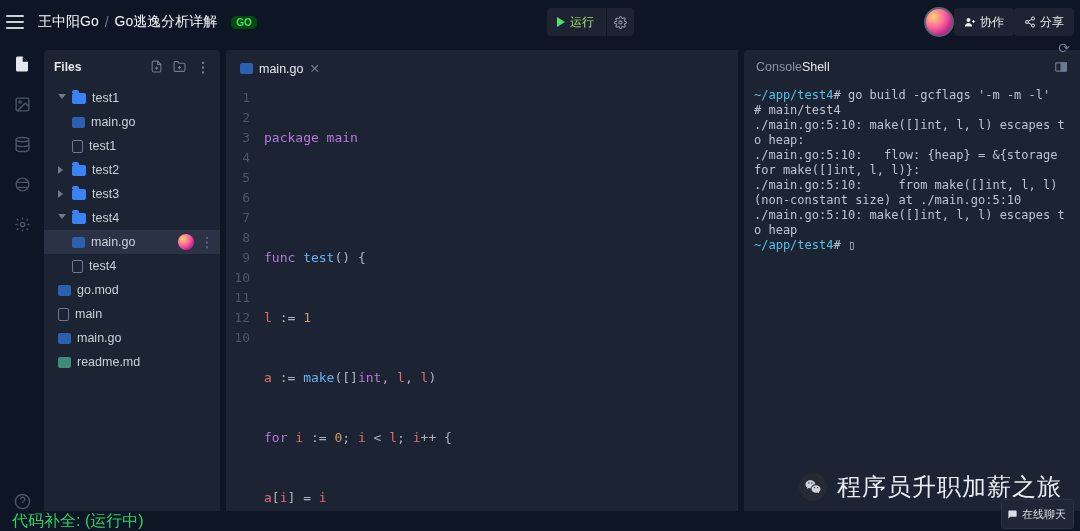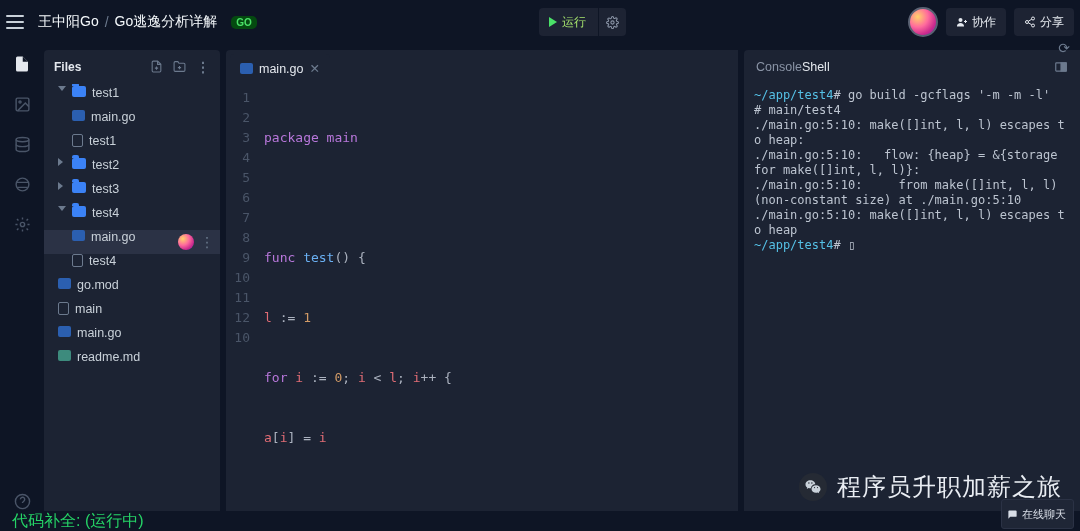--- a/index.html
+++ b/index.html
@@ -14,33 +14,33 @@
   background:#0e1525;
 }
 .burger { width:18px; height:14px; display:flex; flex-direction:column; justify-content:space-between; cursor:pointer; margin-right:14px;}
 .burger span { height:2px; background:#c9d1d9; border-radius:1px; }
 .crumb { font-size:14px; color:#f5f9fc; display:flex; align-items:center; gap:6px;}
 .lang-pill { background:#044a10; color:#4ae168; font-size:10px; font-weight:700; padding:1px 5px; border-radius:5px; margin-left:8px;}
 .center-controls { margin-left:auto; margin-right:auto; display:flex; align-items:center; gap:0;}
 .run-btn { background:#1d2333; color:#a5e36d; border:none; height:28px; padding:0 12px 0 10px; border-radius:4px 0 0 4px; font-size:12px; display:flex; align-items:center; gap:5px; cursor:pointer;}
 .run-cfg { background:#1d2333; color:#8a94a6; border:none; height:28px; width:28px; border-radius:0 4px 4px 0; border-left:1px solid #0e1525; cursor:pointer; display:flex;align-items:center;justify-content:center;}
 .tri-play { width:0;height:0;border-top:5px solid transparent;border-bottom:5px solid transparent;border-left:8px solid #4ae168;}
-.right-btns { display:flex; align-items:center; gap:8px; }
+.right-btns { display:flex; align-items:center; }
 .avatar { width:30px; height:30px; border-radius:50%; background:radial-gradient(circle at 30% 30%,#ffd36a,#ff6b9d 40%,#cc2b8d 70%,#6b1fb5);border:2px solid #5a6273;}
 .pill-btn { background:#1d2333; color:#e4e8ee; border:none; height:28px; padding:0 10px; border-radius:4px; font-size:12px; display:flex; align-items:center; gap:4px; cursor:pointer;}
 .main-row { display:flex; height:calc(100% - 44px - 20px); }
 .iconbar { width:44px; background:#0e1525; display:flex; flex-direction:column; align-items:center; padding-top:10px; gap:20px;}
 .iconbar .ic { width:20px; height:20px; color:#4a5568; cursor:pointer; display:flex;align-items:center;justify-content:center;}
 .iconbar .ic.active { color:#e4e8ee;}
 .iconbar .spacer { flex:1; }
 .sidebar { width:176px; background:#1c2333; display:flex; flex-direction:column; border-radius:4px 4px 0 0; margin-top:6px;}
 .sidebar-head { height:34px; display:flex; align-items:center; padding:0 10px; font-weight:600; color:#e4e8ee;}
 .sidebar-head .actions { margin-left:auto; display:flex; gap:10px; color:#6c7a8e;}
 .tree { flex:1; padding:2px 0; overflow:auto;}
-.node { height:24px; display:flex; gap:6px; padding-left:10px; color:#c9d1d9; cursor:pointer; font-size:12.5px;}
+.node { height:24px; display:flex; align-items:center; gap:6px; padding-left:10px; color:#c9d1d9; cursor:pointer; font-size:12.5px;}
 .node.d1 { padding-left:14px;}
 .node.d2 { padding-left:28px;}
 .node.active { background:#2b3245;}
 .chev { width:8px;height:8px;display:inline-block;}
 .chev.right::before{content:"";display:block;width:0;height:0;border-top:4px solid transparent;border-bottom:4px solid transparent;border-left:5px solid #6c7a8e;}
 .chev.down::before{content:"";display:block;width:0;height:0;border-left:4px solid transparent;border-right:4px solid transparent;border-top:5px solid #6c7a8e;}
 .foldericon{width:14px;height:11px;background:#3b82f6;border-radius:2px;position:relative;}
 .foldericon::before{content:"";position:absolute;top:-3px;left:0;width:7px;height:3px;background:#3b82f6;border-radius:2px 2px 0 0;}
 .fileicon{width:11px;height:13px;border:1px solid #6c7a8e;border-radius:2px;position:relative;}
 .goicon{width:13px;height:11px;background:#2b5fb0;border-radius:2px;}
@@ -273,20 +273,21 @@
           <div>10</div>
           <div>11</div>
           <div>12</div>
           <div>10</div>
       </div>
       <div class="code">
         <div class="line"><span class="tok-kw">package main</span></div>
         <div class="line"><span></span></div>
         <div class="line"><span class="tok-kw">func </span><span class="tok-fn">test</span><span class="tok-pn">() {</span></div>
         <div class="line"><span class="tok-id">l</span><span class="tok-pn"> := </span><span class="tok-num">1</span></div>
+        <div class="line"><span class="tok-id">a</span><span class="tok-pn"> := </span><span class="tok-fn">make</span><span class="tok-pn">([]</span><span class="tok-kw">int</span><span class="tok-pn">, </span><span class="tok-id">l</span><span class="tok-pn">, </span><span class="tok-id">l</span><span class="tok-pn">)</span></div>
         <div class="line"><span class="tok-kw">for </span><span class="tok-id">i</span><span class="tok-pn"> := </span><span class="tok-num">0</span><span class="tok-pn">; </span><span class="tok-id">i</span><span class="tok-pn"> &lt; </span><span class="tok-id">l</span><span class="tok-pn">; </span><span class="tok-id">i</span><span class="tok-pn">++ {</span></div>
         <div class="line"><span class="tok-id">a</span><span class="tok-pn">[</span><span class="tok-id">i</span><span class="tok-pn">] = </span><span class="tok-id">i</span></div>
         
         
         
         
         
         
       </div>
     </div>

